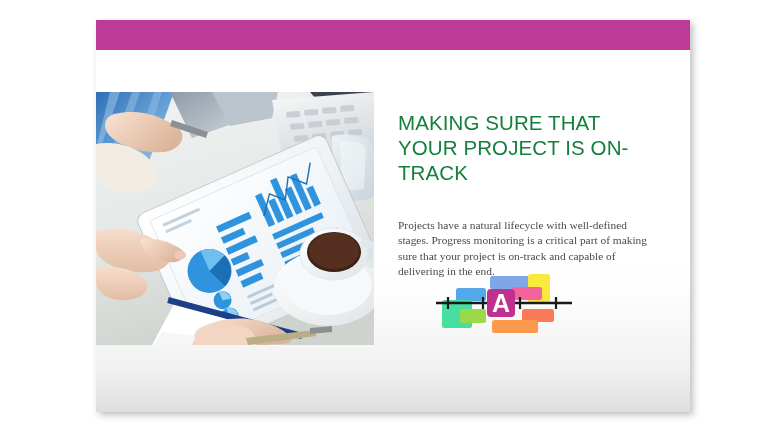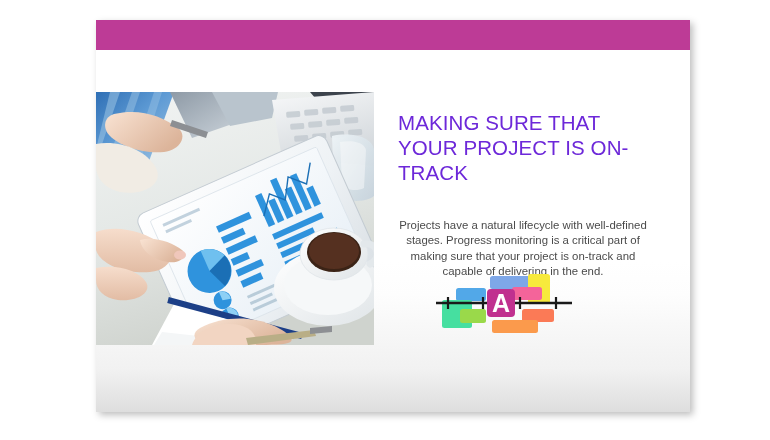--- a/index.html
+++ b/index.html
@@ -69,32 +69,31 @@
     position: absolute;
     left: 302px;
     top: 90px;
     width: 250px;
   }
   .slide-title {
     margin: 0;
     font-size: 20.5px;
     line-height: 25px;
     font-weight: normal;
-    color: #6d28d9;
+    color: #15803d;
     letter-spacing: 0.1px;
     font-family: "Liberation Sans", sans-serif;
   }
   .slide-body {
     margin: 0;
     padding-top: 33px;
     font-size: 11.4px;
     line-height: 15.4px;
     color: #4a4a4a;
-    font-family: Liberation Sans, sans-serif;
-    text-align: center;
+    font-family: Liberation Serif, serif;
   }
 
   
   .gantt-graphic {
     position: absolute;
     left: 338px;
     top: 248px;
     width: 140px;
     height: 72px;
   }

